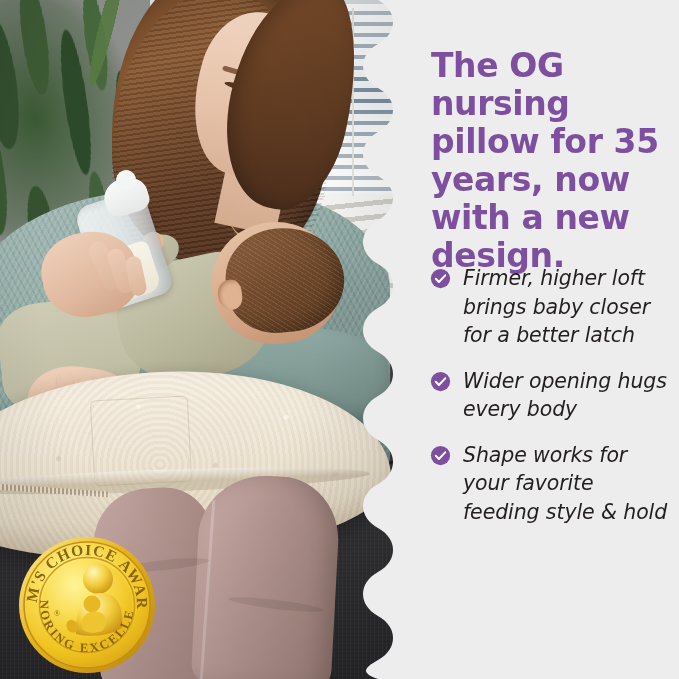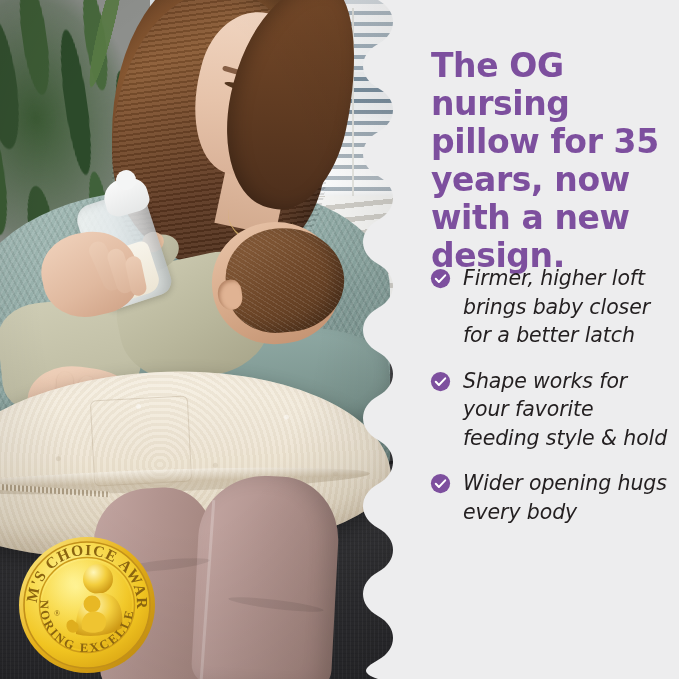--- a/index.html
+++ b/index.html
@@ -704,29 +704,29 @@
           <path d="M6.6 12.3 L10.2 16 L17.4 8.4" fill="none" stroke="#FFFFFF" stroke-width="2.3" stroke-linecap="round" stroke-linejoin="round"></path>
         </svg>
         <span class="bullet-text">Firmer, higher loft brings baby closer for a better latch</span>
       </li>
 
       <li class="bullet">
         <svg class="check-icon" viewBox="0 0 24 24">
           <circle cx="12" cy="12" r="11" fill="#7D4F9E"></circle>
           <path d="M6.6 12.3 L10.2 16 L17.4 8.4" fill="none" stroke="#FFFFFF" stroke-width="2.3" stroke-linecap="round" stroke-linejoin="round"></path>
         </svg>
-        <span class="bullet-text">Shape works for your favorite feeding style &amp; hold</span>
+        <span class="bullet-text">Wider opening hugs every body</span>
       </li>
 
       <li class="bullet">
         <svg class="check-icon" viewBox="0 0 24 24">
           <circle cx="12" cy="12" r="11" fill="#7D4F9E"></circle>
           <path d="M6.6 12.3 L10.2 16 L17.4 8.4" fill="none" stroke="#FFFFFF" stroke-width="2.3" stroke-linecap="round" stroke-linejoin="round"></path>
         </svg>
-        <span class="bullet-text">Wider opening hugs every body</span>
+        <span class="bullet-text">Shape works for your favorite feeding style &amp; hold</span>
       </li>
 
     </ul>
   </div>
 
   <svg class="award-badge" viewBox="0 0 138 138">
     <defs>
       <radialGradient id="goldFace" cx="38%" cy="30%" r="78%">
         <stop offset="0%" stop-color="#FFF59A"></stop>
         <stop offset="38%" stop-color="#F9DD55"></stop>

